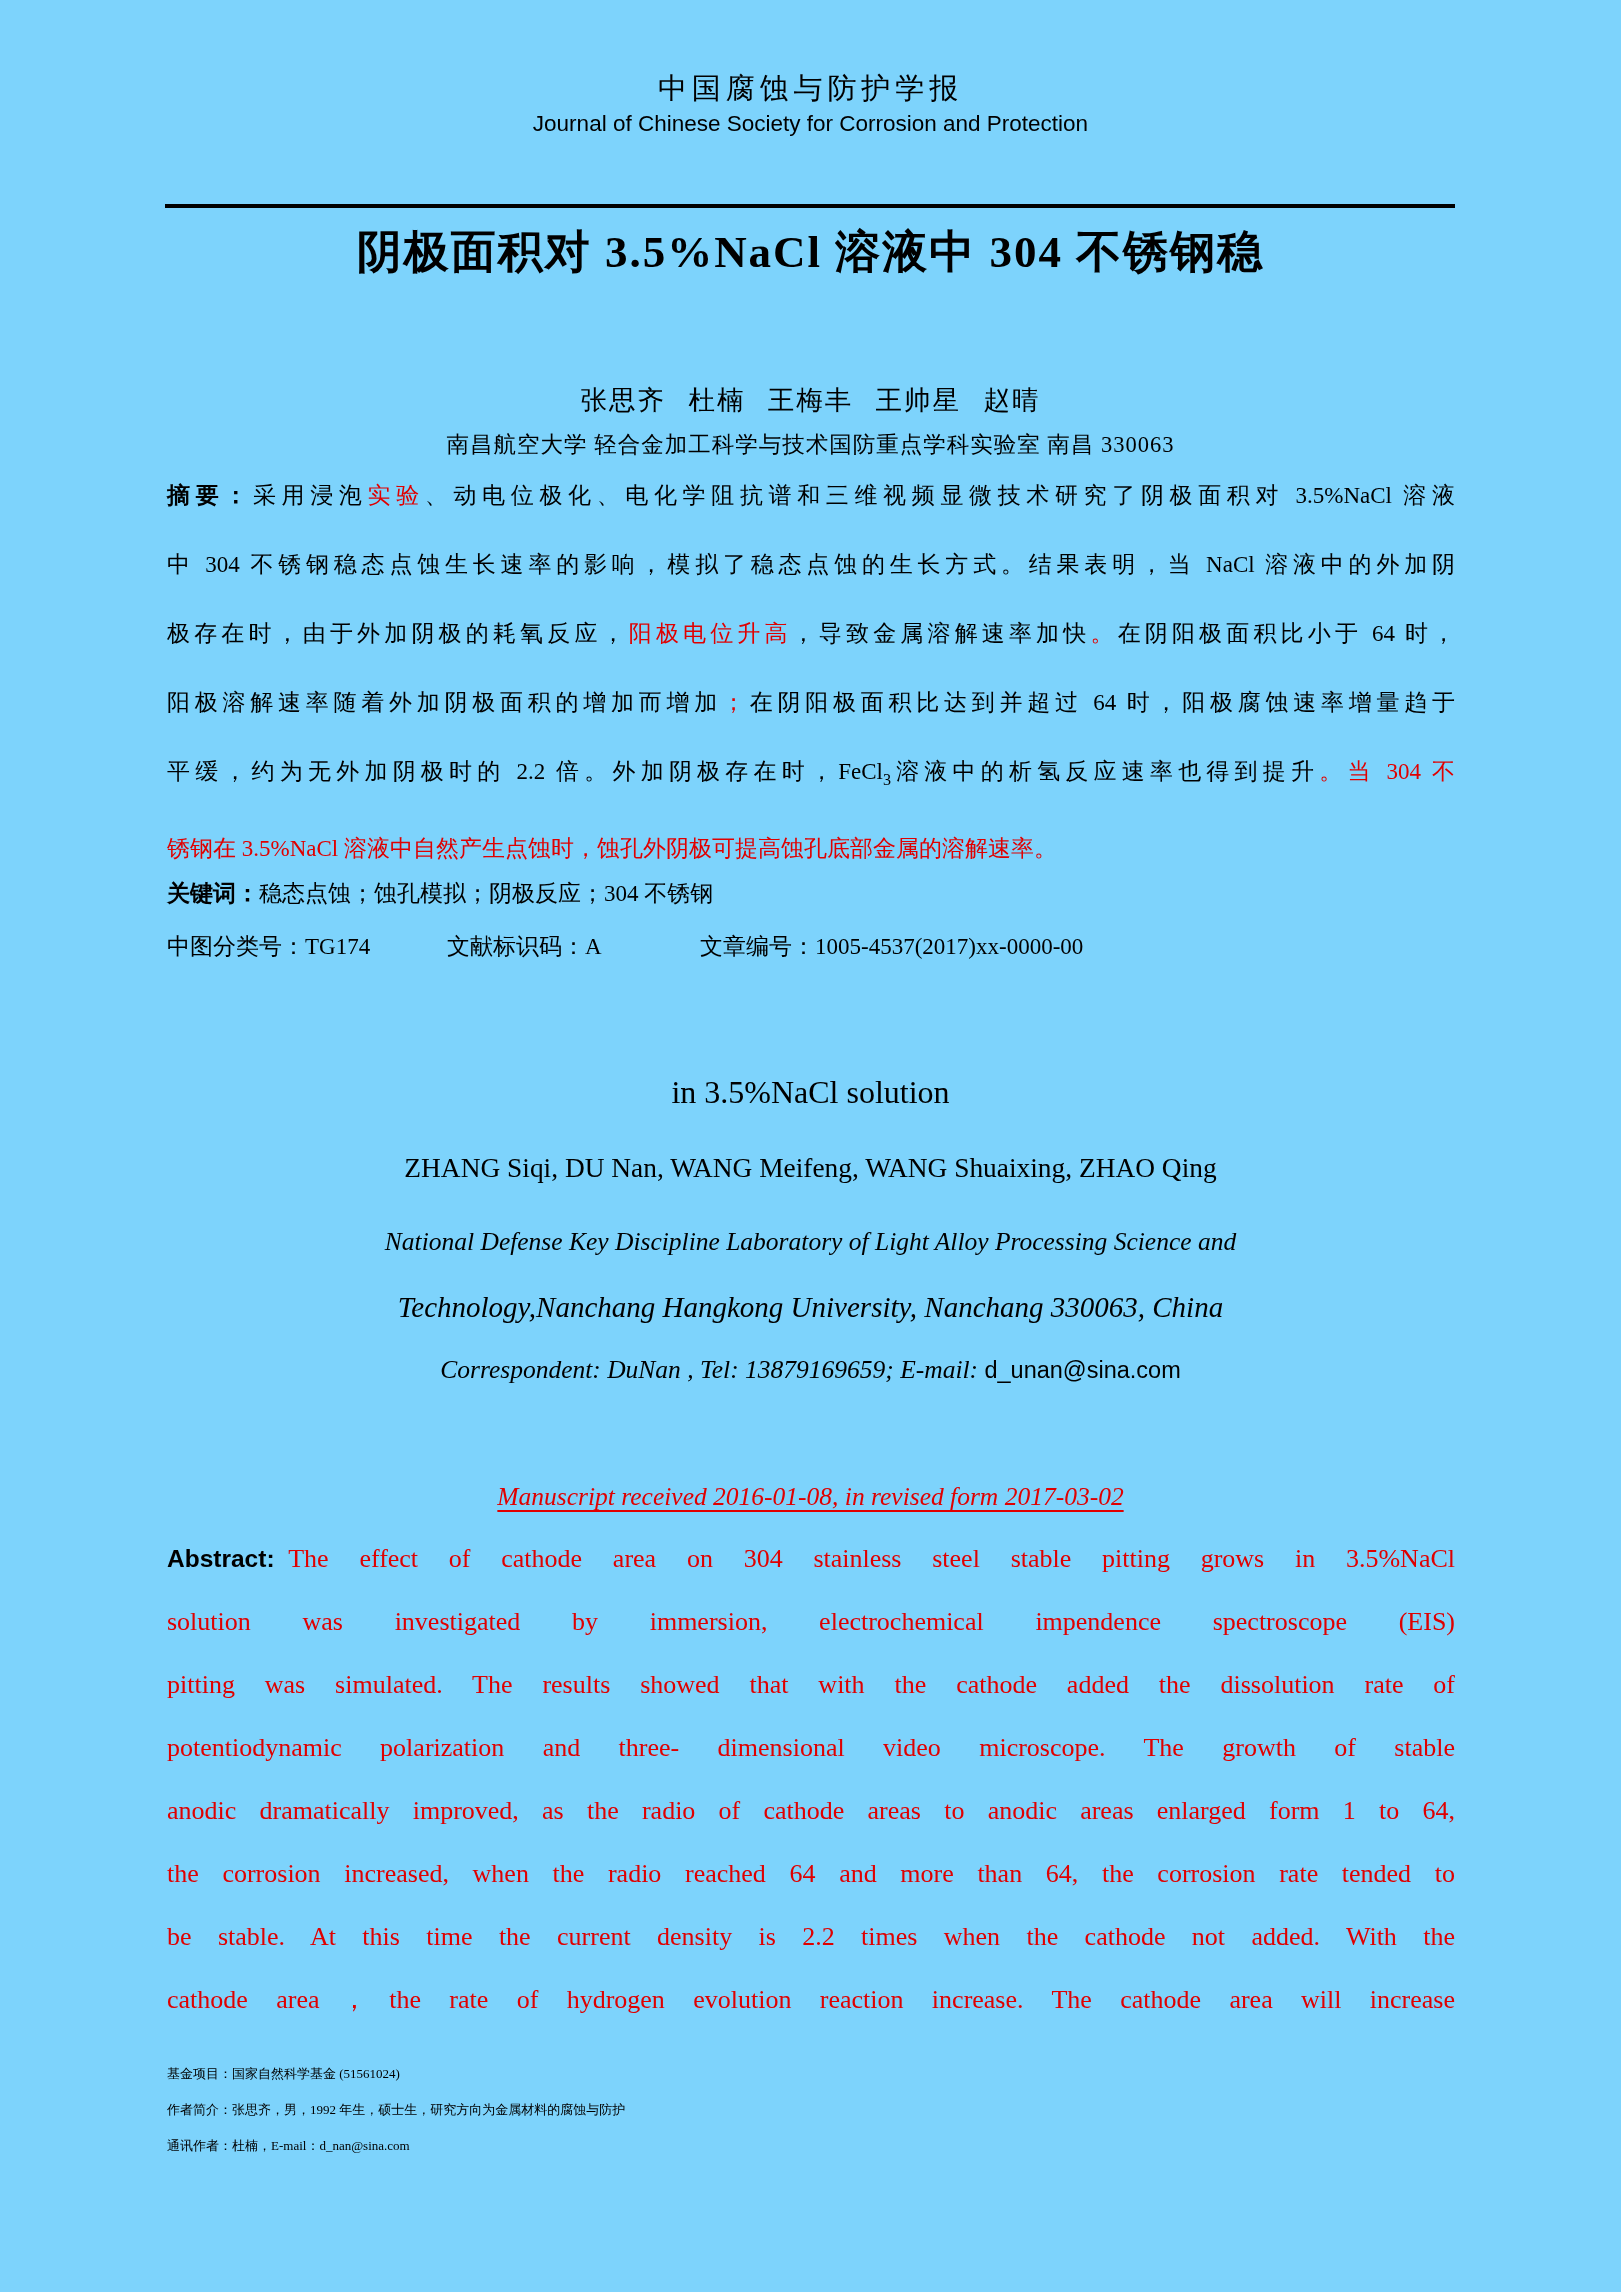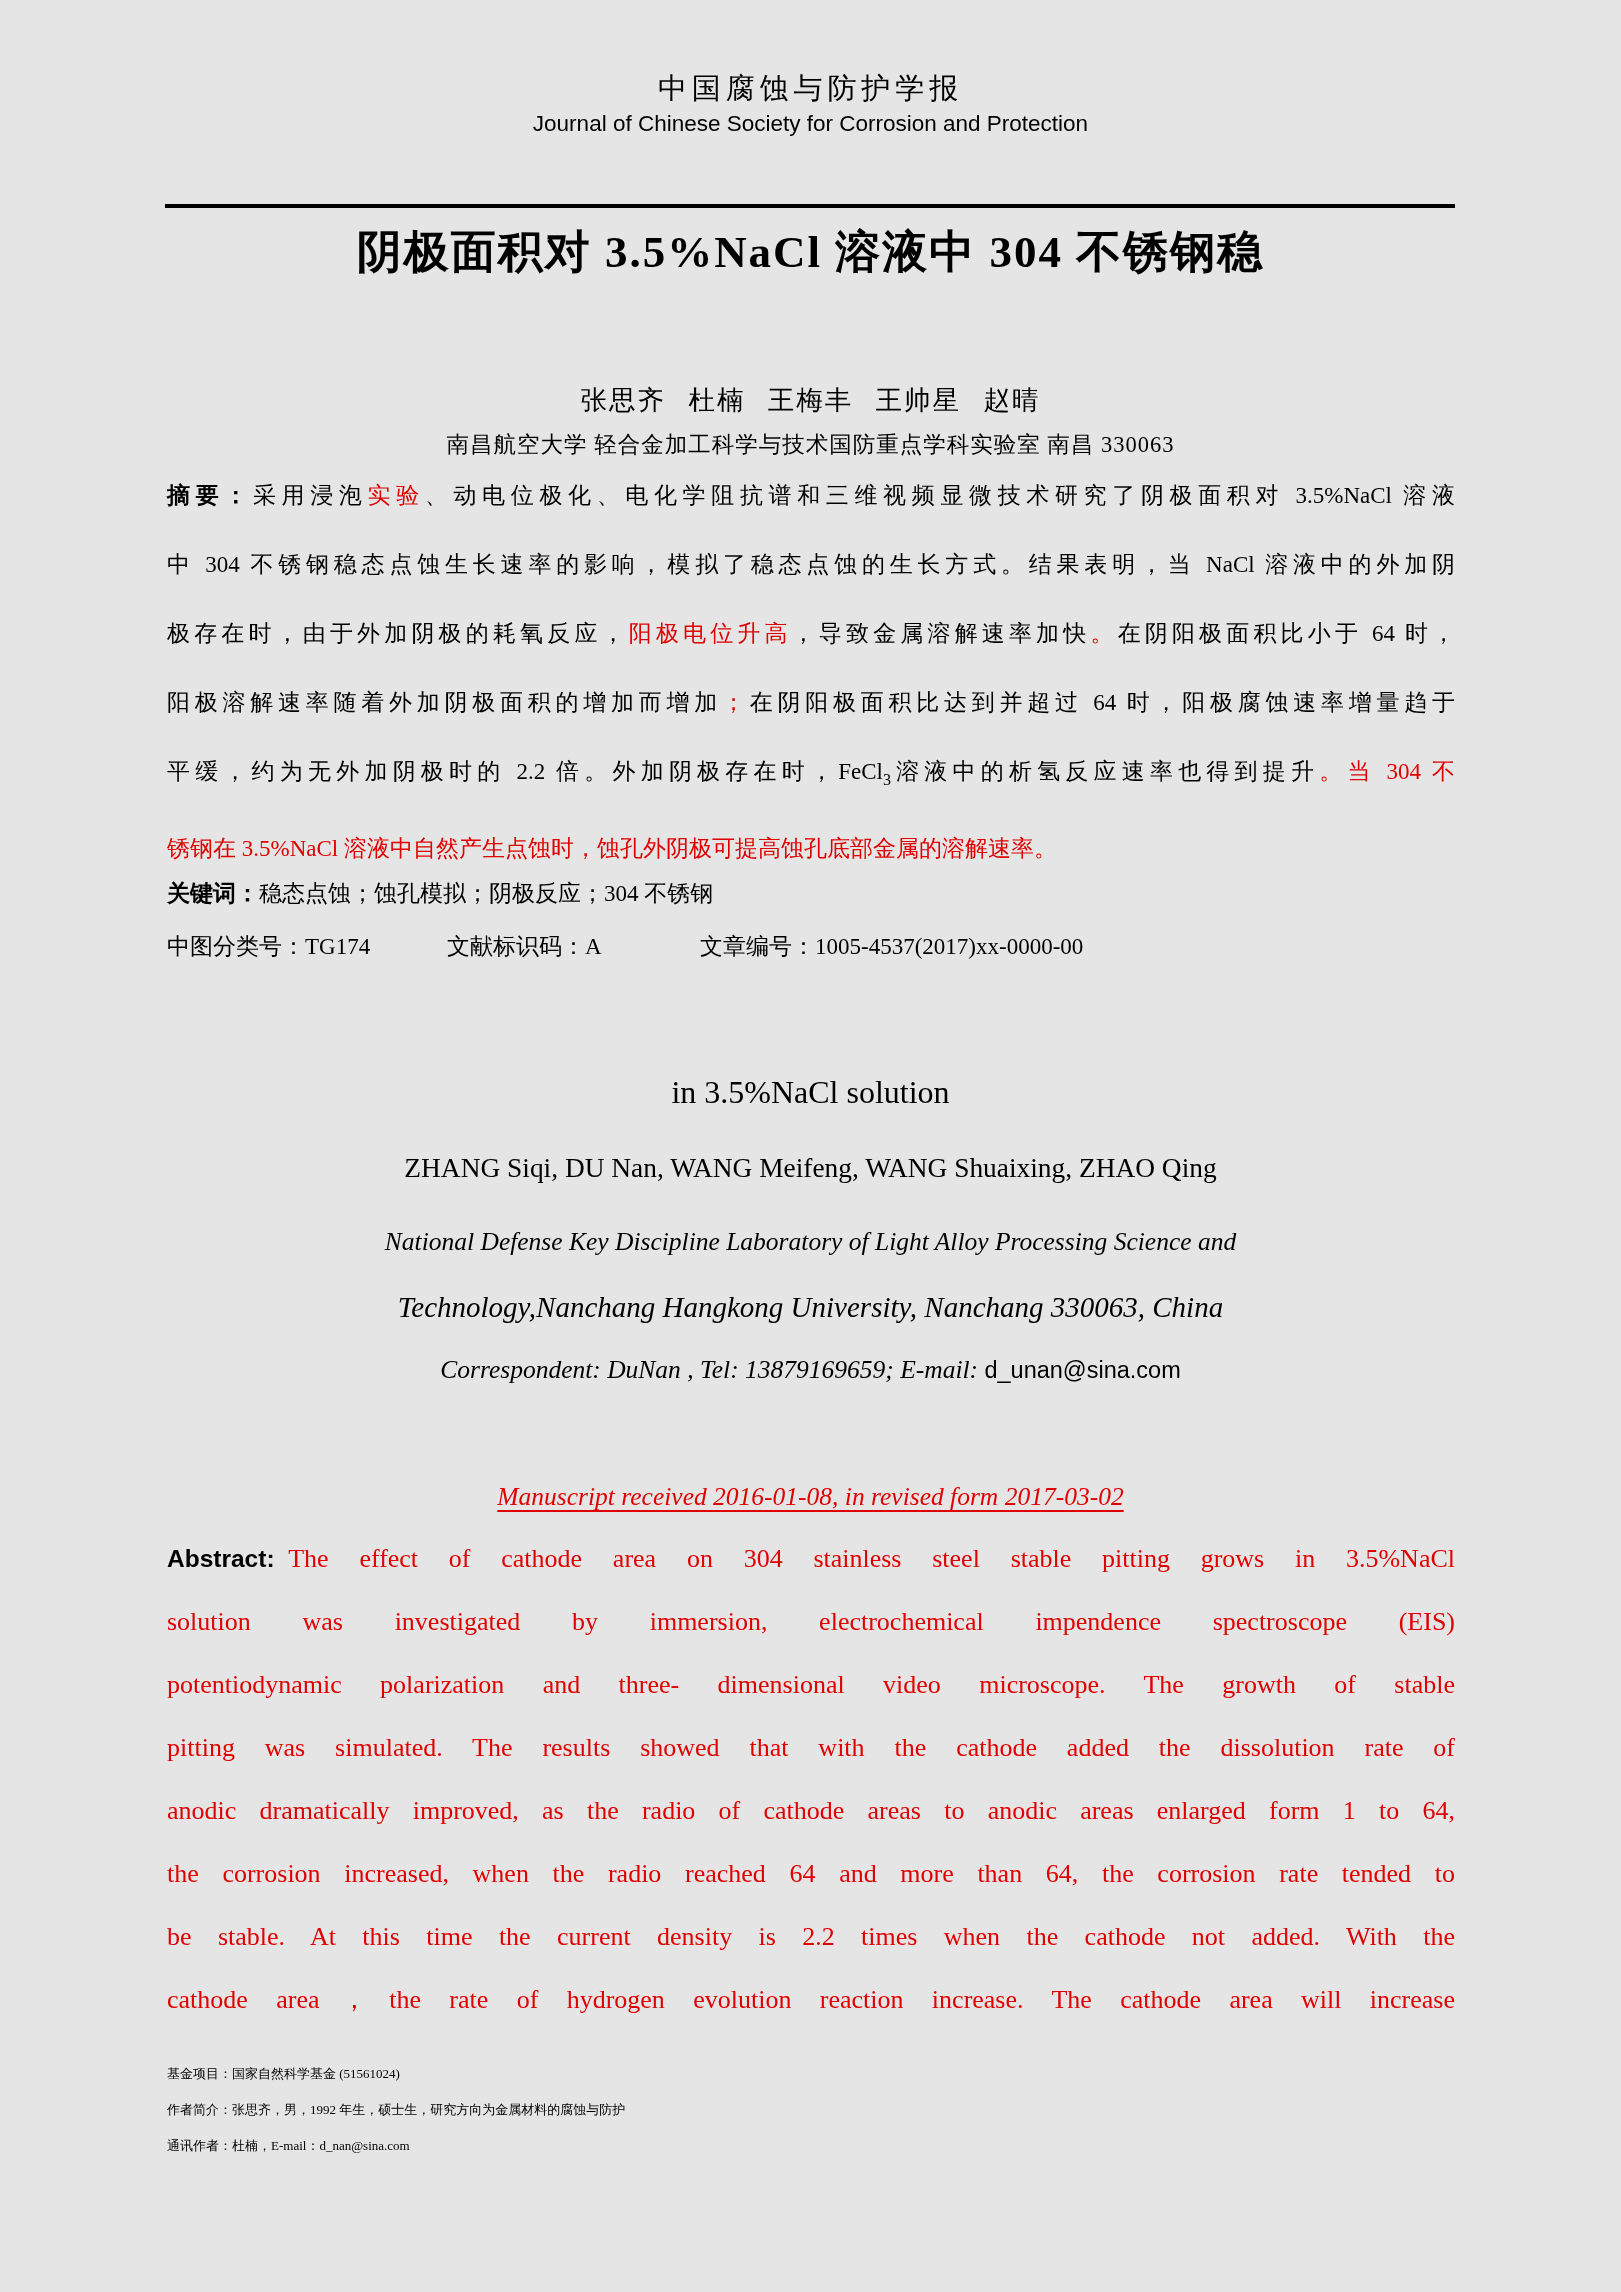--- a/index.html
+++ b/index.html
@@ -1,19 +1,19 @@
 <!DOCTYPE html>
 <html style="--red: #e00000;"><head>
 <meta charset="utf-8">
 <style>
   html,body{margin:0;padding:0;background:#888;}
   .page{
     position:relative;
     width:1621px;height:2293px;
-    background:#e5e5e5;
+    background:#7dd3fc;
     font-family:"Liberation Serif","DejaVu Serif",serif;
     color:#000;
     overflow:hidden;
   }
   .abs{position:absolute;}
   .center{left:0;width:1621px;text-align:center;}
   .col{left:167px;width:1288px;}
 
   .journal-cn{top:69px;font-size:29px;letter-spacing:4.9px;font-family:"Liberation Serif","DejaVu Serif",serif;}
   .journal-en{top:111px;font-size:22.5px;font-family:"Liberation Sans","DejaVu Sans",sans-serif;}
@@ -102,22 +102,22 @@
   <div class="abs center correspondent">
     <span class="it">Correspondent: DuNan , Tel: 13879169659; E-mail:</span>
     <span class="email">d_unan@sina.com</span>
   </div>
 
   <div class="abs center it red-ul manuscript">Manuscript received 2016-01-08, in revised form 2017-03-02</div>
 
   <div class="abs col abstract-en">
     <div class="jline"><span class="label">Abstract:</span><span>The effect of cathode area on 304 stainless steel stable pitting grows in 3.5%NaCl</span></div>
     <div class="jline">solution was investigated by immersion, electrochemical impendence spectroscope (EIS)</div>
+    <div class="jline">pitting was simulated. The results showed that with the cathode added the dissolution rate of</div>
     <div class="jline">potentiodynamic polarization and three- dimensional video microscope. The growth of stable</div>
-    <div class="jline">pitting was simulated. The results showed that with the cathode added the dissolution rate of</div>
     <div class="jline">anodic dramatically improved, as the radio of cathode areas to anodic areas enlarged form 1 to 64,</div>
     <div class="jline">the corrosion increased, when the radio reached 64 and more than 64, the corrosion rate tended to</div>
     <div class="jline">be stable. At this time the current density is 2.2 times when the cathode not added. With the</div>
     <div class="jline">cathode area，the rate of hydrogen evolution reaction increase. The cathode area will increase</div>
   </div>
 
   <div class="abs col footnotes">
     <div>基金项目：国家自然科学基金 (51561024)</div>
     <div>作者简介：张思齐，男，1992 年生，硕士生，研究方向为金属材料的腐蚀与防护</div>
     <div>通讯作者：杜楠，E-mail：d_nan@sina.com</div>

